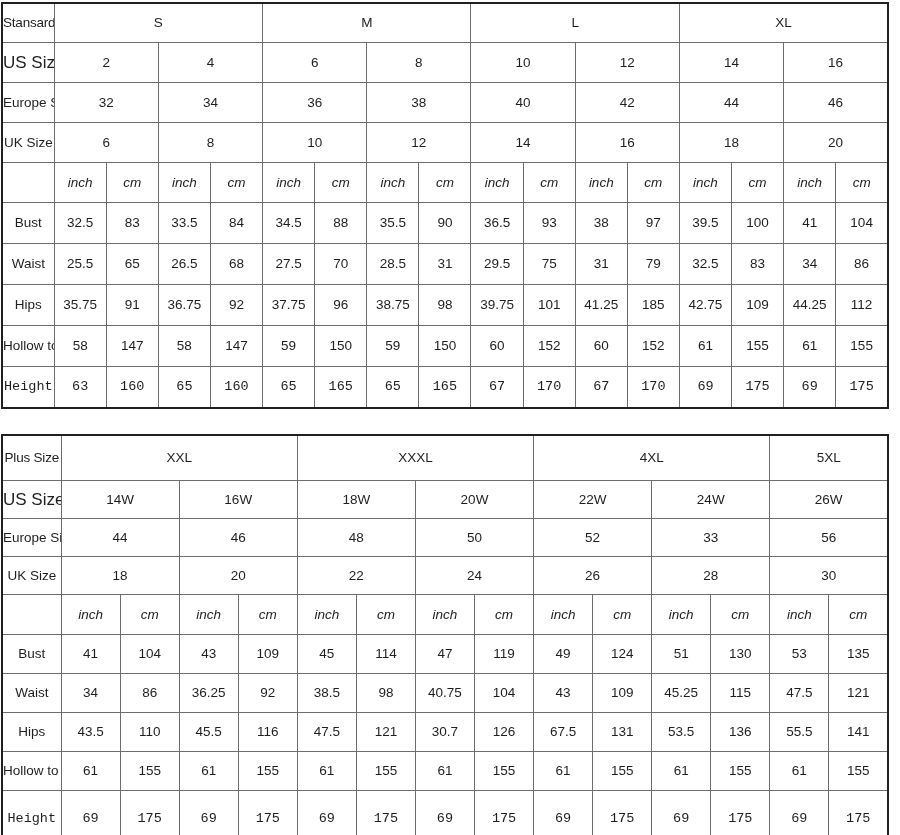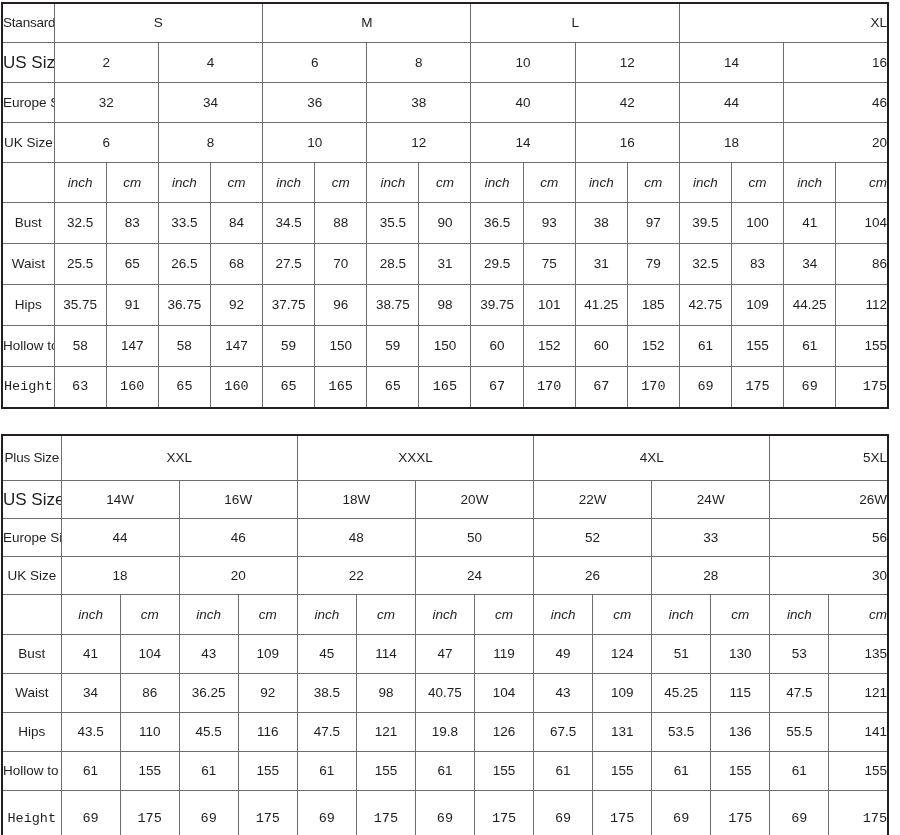--- a/index.html
+++ b/index.html
@@ -56,21 +56,21 @@
     line-height: 1.15;
     font-weight: 400;
     overflow: hidden;
     white-space: nowrap;
   }
 
   
   table.size-chart tr:first-child td { border-top: 0; }
   table.size-chart tr:last-child td { border-bottom: 0; font-family: Liberation Mono, monospace; }
   table.size-chart tr td:first-child { border-left: 0; }
-  table.size-chart tr td:last-child { border-right: 0; text-align: right; }
+  table.size-chart tr td:last-child { border-right: 0; }
 
   .row-head td { height: 38px; }
   .row-size td { height: 39px; }
   .row-unit td { height: 39px; font-style: italic; }
   .row-meas td { height: 40px; }
 
   #table-plus-wrap .row-head td { height: 44px; margin-left: 44px; }
   #table-plus-wrap .row-size td { height: 37px; }
   #table-plus-wrap .row-unit td { height: 39px; }
   #table-plus-wrap .row-meas td { height: 38px; }
@@ -366,21 +366,21 @@
             <td>121</td>
           </tr>
           <tr class="row-meas">
             <td class="row-label">Hips</td>
             <td>43.5</td>
             <td>110</td>
             <td>45.5</td>
             <td>116</td>
             <td>47.5</td>
             <td>121</td>
-            <td>19.8</td>
+            <td>30.7</td>
             <td>126</td>
             <td>67.5</td>
             <td>131</td>
             <td>53.5</td>
             <td>136</td>
             <td>55.5</td>
             <td>141</td>
           </tr>
           <tr class="row-meas">
             <td class="row-label">Hollow to Hem</td>

